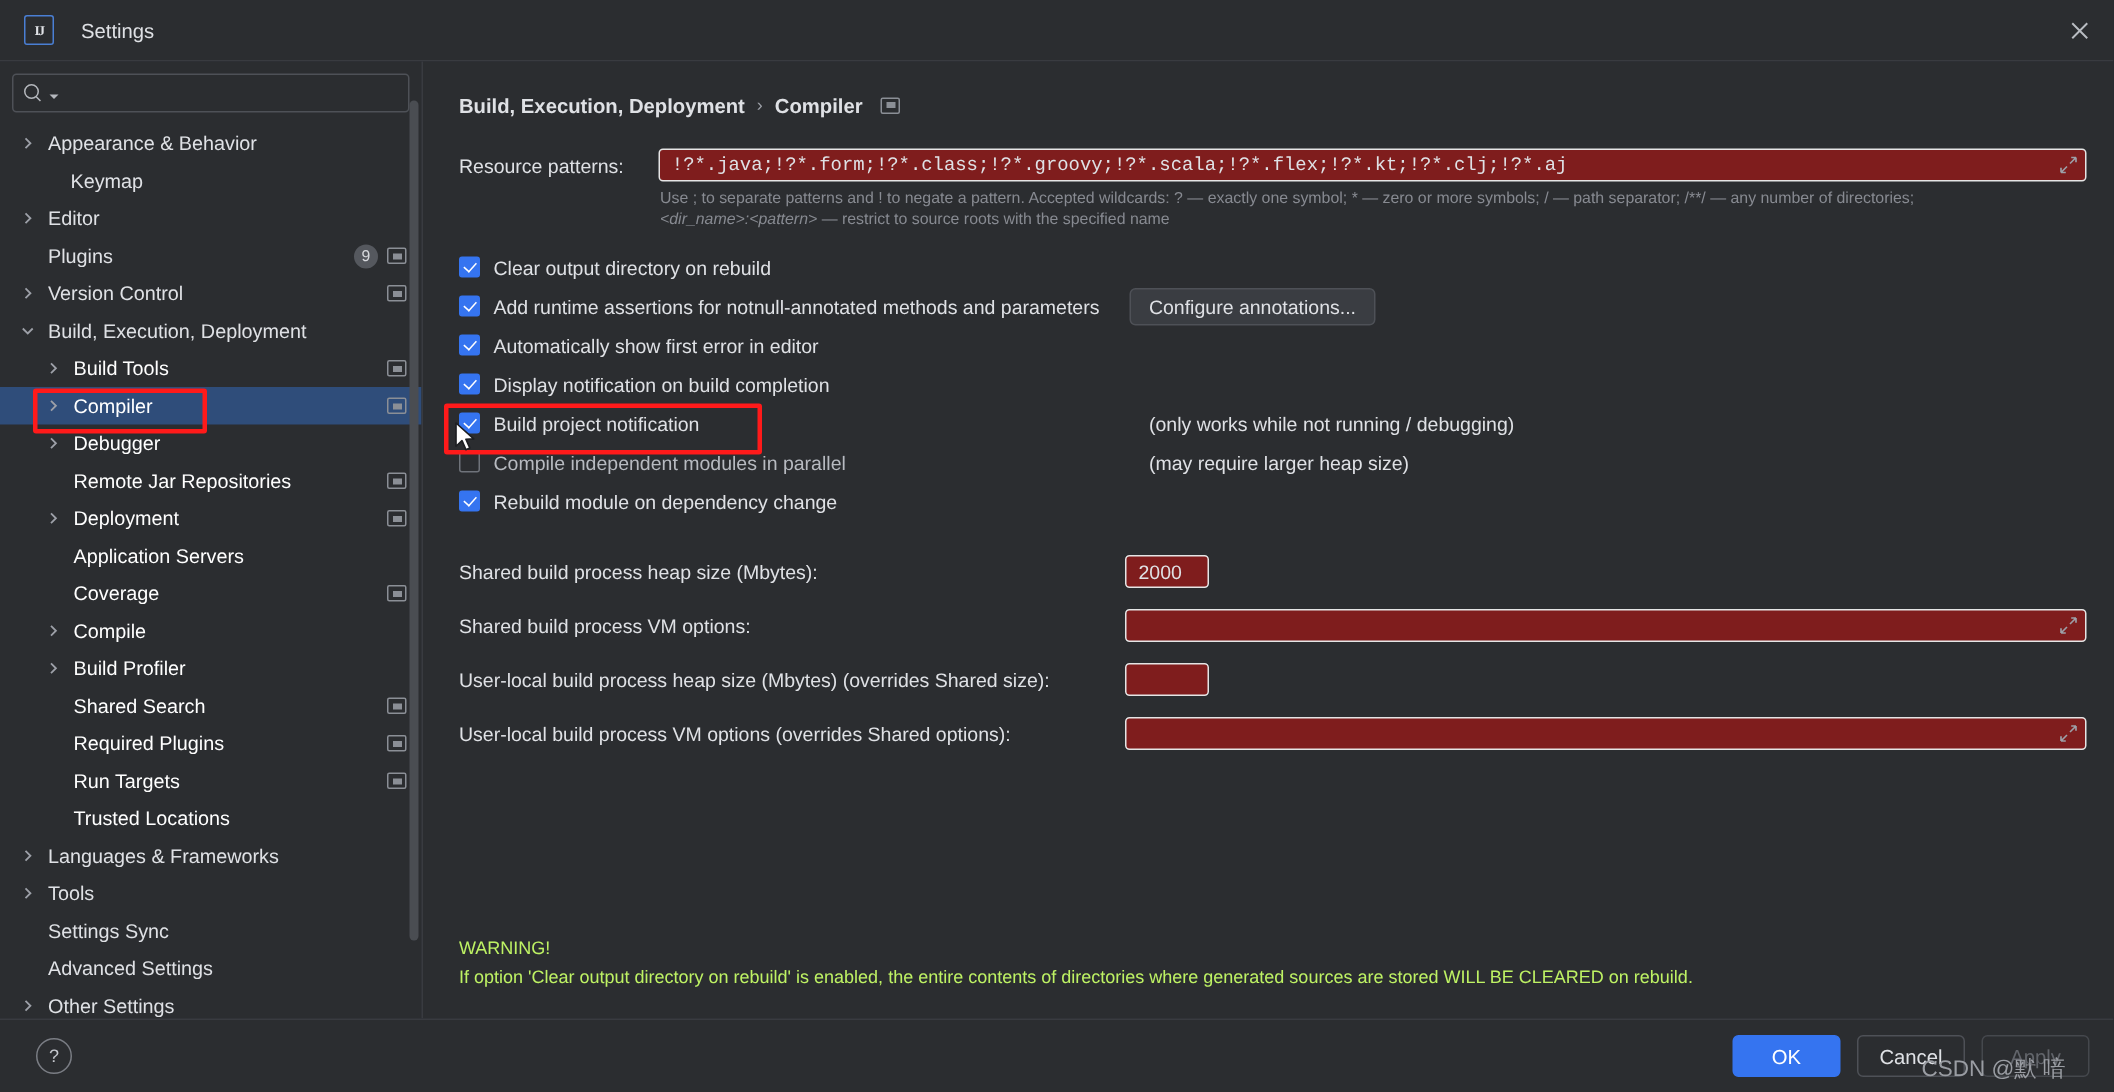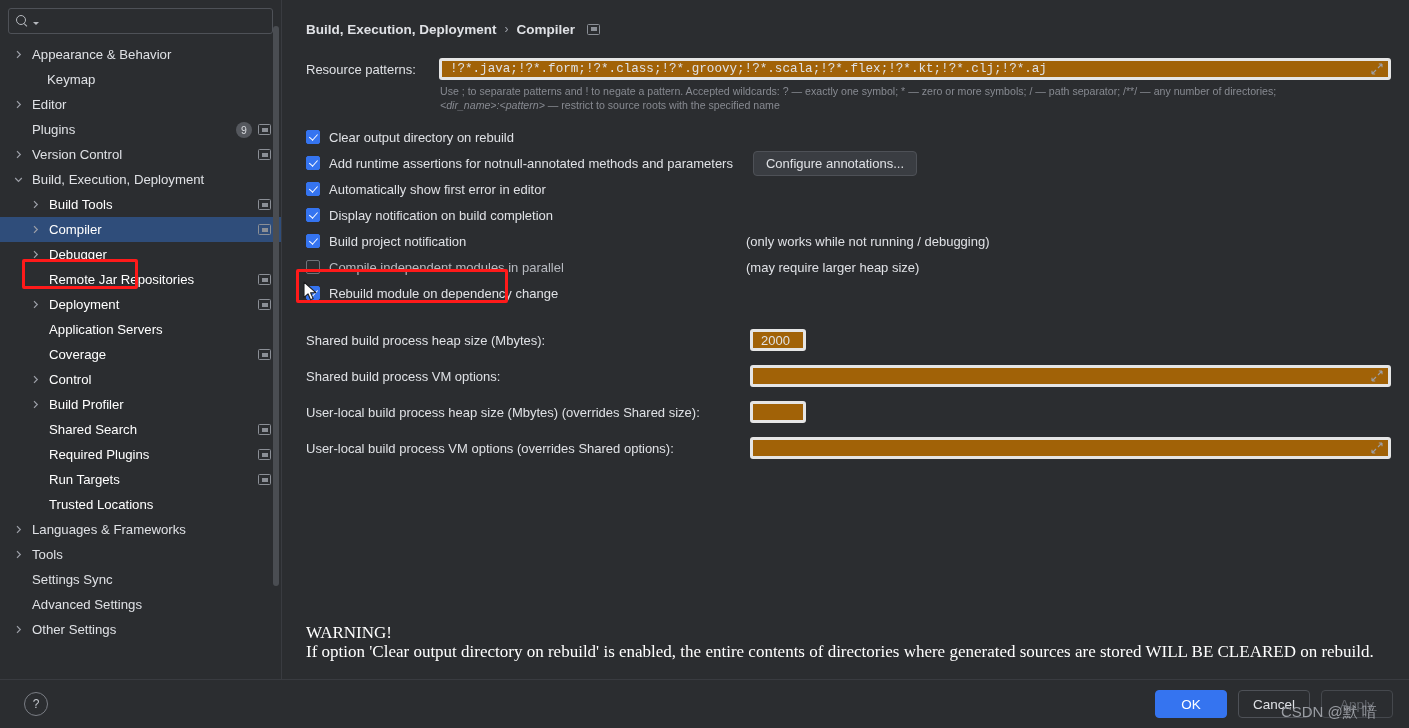--- a/index.html
+++ b/index.html
@@ -160,22 +160,22 @@
   }
   .nav-arrow { font-size: 17px; line-height: 1; cursor: default; }
   .nav-arrow.enabled { color: #c5c8ce; }
   .nav-arrow.disabled { color: #6a6d73; }
 
   .content { padding: 14px 18px 0 24px; }
 
   .row-res { display: flex; align-items: center; margin-bottom: 2px; }
   .lbl-res { font-size: 13px; color: #dfe1e5; width: 134px; }
   .textfield {
-    background: #a16207;
-    border: 3px solid #e5e5e5;
+    background: #7f1d1d;
+    border: 1px solid #e5e5e5;
     border-radius: 3px;
     height: 22px;
     display: flex; align-items: center;
     padding: 0 4px 0 6px;
     box-sizing: border-box;
     position: relative;
   }
   .textfield.mono input {
     font-family: "Liberation Mono", monospace;
     font-size: 12.6px;
@@ -226,37 +226,37 @@
     border: 1px solid #4e5157;
     background: #3a3d42;
     color: #dfe1e5;
     border-radius: 4px;
     height: 25px;
     padding: 0 12px;
     font-size: 13px; font-family: inherit;
     cursor: default;
   }
   .note {
-    position: absolute; left: 440px;
+    position: absolute; left: 460px;
     font-size: 13px; color: #dfe1e5; white-space: nowrap;
   }
 
   .fields { margin-top: 16px; }
   .field-row {
     display: flex; align-items: center;
     height: 36px;
   }
   .field-lbl {
     font-size: 13px; color: #dfe1e5;
     width: 444px; min-width: 444px; white-space: nowrap;
   }
 
   .warning {
     position: absolute; left: 24px; bottom: 18px;
-    font-size: 17px; line-height: 19px; color: #ffffff; font-family: Liberation Serif, serif;
+    font-size: 12px; line-height: 19px; color: #bef264;
   }
 
   
   .footer {
     height: 48px; min-height: 48px;
     border-top: 1px solid #393b40;
     display: flex; align-items: center;
     padding: 0 16px; position: relative;
     background: #2b2d30;
   }
@@ -298,20 +298,29 @@
     font-size: 15px; color: #9a9da3; z-index: 50;
     font-family: "Liberation Sans", sans-serif;
     white-space: nowrap; pointer-events: none;
   }
 </style>
 </head>
 <body>
 
 <div class="win">
 
+  <div class="titlebar">
+    <div class="logo">IJ</div>
+    <div class="title-text">Settings</div>
+    <div class="close-btn">
+      <svg width="13" height="13" viewBox="0 0 13 13" aria-hidden="true">
+        <path d="M1.5 1.5 L11.5 11.5 M11.5 1.5 L1.5 11.5" stroke="#b9bcc2" stroke-width="1.3" fill="none"></path>
+      </svg>
+    </div>
+  </div>
 
   <div class="body-split">
 
     <div class="sidebar">
       <div class="search-wrap">
         <div class="search-box">
           <span class="search-ico"></span>
           <span class="search-caret"></span>
           <input class="search-input" type="text" placeholder="" value="" style="">
         </div>
@@ -422,21 +431,21 @@
             <span class="proj-ico push-right">
               <i></i>
             </span>
           </div>
           <div class="tree-row dim" style="padding-left: 27px;">
             <span class="arrow">
               <svg width="9" height="9" viewBox="0 0 9 9">
                 <path d="M3 1.2 L6.3 4.5 L3 7.8" stroke="#9da0a8" stroke-width="1.2" fill="none"></path>
               </svg>
             </span>
-            <span class="tree-label" style="margin-left: 6px;">Control</span>
+            <span class="tree-label" style="margin-left: 6px;">Compile</span>
           </div>
           <div class="tree-row dim" style="padding-left: 27px;">
             <span class="arrow">
               <svg width="9" height="9" viewBox="0 0 9 9">
                 <path d="M3 1.2 L6.3 4.5 L3 7.8" stroke="#9da0a8" stroke-width="1.2" fill="none"></path>
               </svg>
             </span>
             <span class="tree-label" style="margin-left: 6px;">Build Profiler</span>
           </div>
           <div class="tree-row dim" style="padding-left: 27px;">

